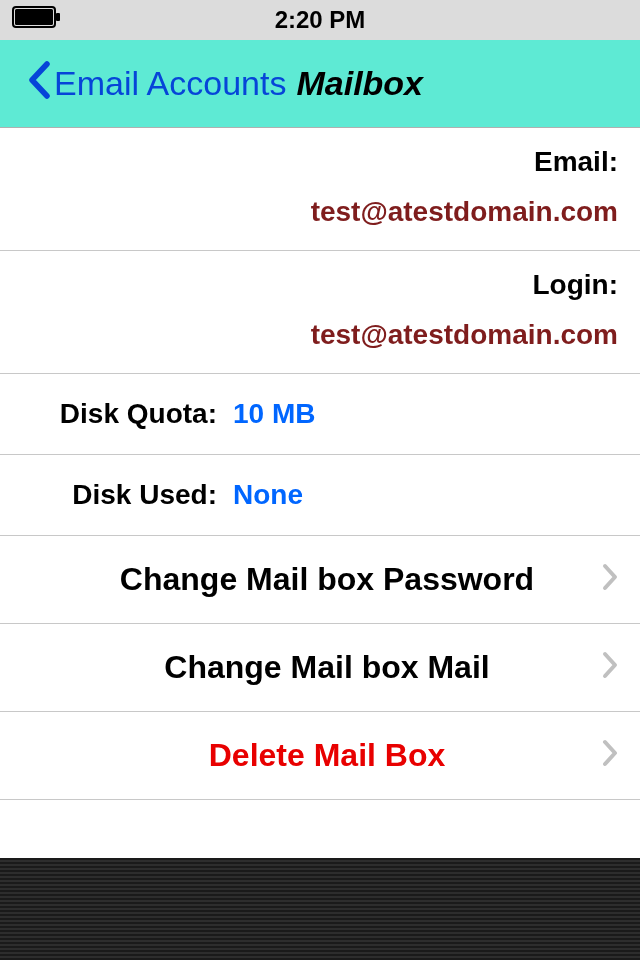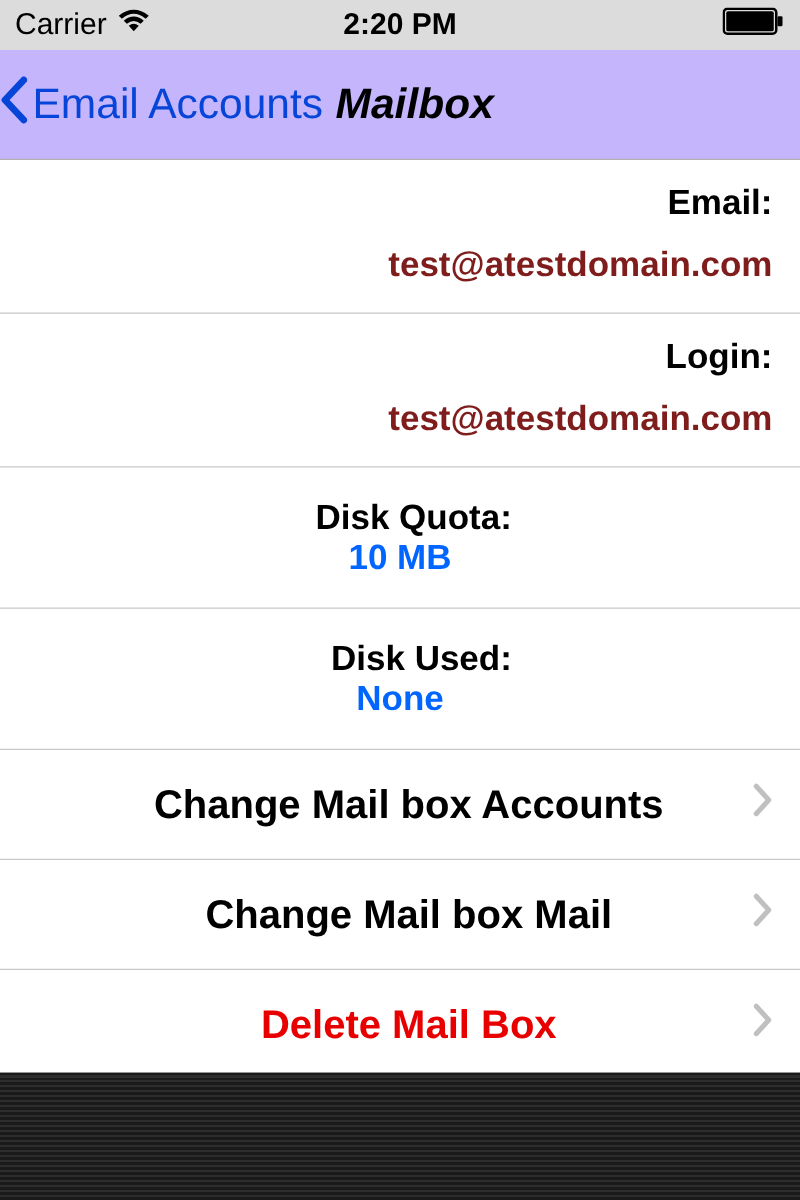--- a/index.html
+++ b/index.html
@@ -42,24 +42,24 @@
     }
     .status-right {
       display: flex;
       align-items: center;
     }
     .battery-icon {
       display: inline-block;
     }
     .nav-bar {
       height: 88px;
-      background: #c4b5fd;
-      display: flex;
-      align-items: center;
-      padding: 0 0;
+      background: #5eead4;
+      display: flex;
+      align-items: center;
+      padding: 0 28px;
       border-bottom: 1px solid #b0b0b0;
     }
     .back-chevron {
       color: #0645d8;
       font-size: 44px;
       font-weight: 500;
       margin-right: 4px;
       line-height: 1;
     }
     .back-label {
@@ -91,21 +91,20 @@
     .info-value {
       font-size: 28px;
       font-weight: 700;
       color: #7f1d1d;
     }
     .kv-cell {
       display: flex;
       align-items: center;
       padding: 24px 22px;
       border-bottom: 1px solid #c8c8c8;
-      flex-direction: column;
     }
     .kv-label {
       font-size: 28px;
       font-weight: 700;
       color: #000;
       width: 195px;
       text-align: right;
       margin-right: 16px;
     }
     .kv-value {
@@ -149,28 +148,20 @@
         #1a1a1a 2px,
         #2d2d2d 2px,
         #2d2d2d 4px
       );
     }
   </style>
 </head>
 <body>
 
 <div class="status-bar">
-  <div class="status-left">
-    <span>Carrier</span>
-    <span class="wifi-icon">
-      <svg width="28" height="20" viewBox="0 0 28 20">
-        <path d="M14 18 L10 13.5 Q14 10.5 18 13.5 Z M6 9.5 Q14 3 22 9.5 L19.5 12 Q14 7.5 8.5 12 Z M2 5.5 Q14 -4 26 5.5 L23.5 8 Q14 0 4.5 8 Z" fill="#000"></path>
-      </svg>
-    </span>
-  </div>
   <div class="status-center">2:20 PM</div>
   <div class="status-right">
     <span class="battery-icon">
       <svg width="50" height="22" viewBox="0 0 50 22">
         <rect x="1" y="1" width="42" height="20" rx="3" fill="none" stroke="#000" stroke-width="2"></rect>
         <rect x="3" y="3" width="38" height="16" rx="1.5" fill="#000"></rect>
         <rect x="44" y="7" width="4" height="8" rx="1" fill="#000"></rect>
       </svg>
     </span>
   </div>
@@ -202,21 +193,21 @@
     <div class="kv-label">Disk Quota:</div>
     <div class="kv-value">10 MB</div>
   </div>
 
   <div class="kv-cell">
     <div class="kv-label">Disk Used:</div>
     <div class="kv-value">None</div>
   </div>
 
   <div class="action-cell">
-    <div class="action-label">Change Mail box Accounts</div>
+    <div class="action-label">Change Mail box Password</div>
     <span class="chevron-right">
       <svg width="16" height="28" viewBox="0 0 16 28">
           <polyline points="3,3 13,14 3,25" fill="none" stroke="#c0c0c0" stroke-width="4" stroke-linecap="round" stroke-linejoin="round"></polyline>
         </svg>
     </span>
   </div>
 
   <div class="action-cell">
     <div class="action-label">Change Mail box Mail</div>
     <span class="chevron-right">

